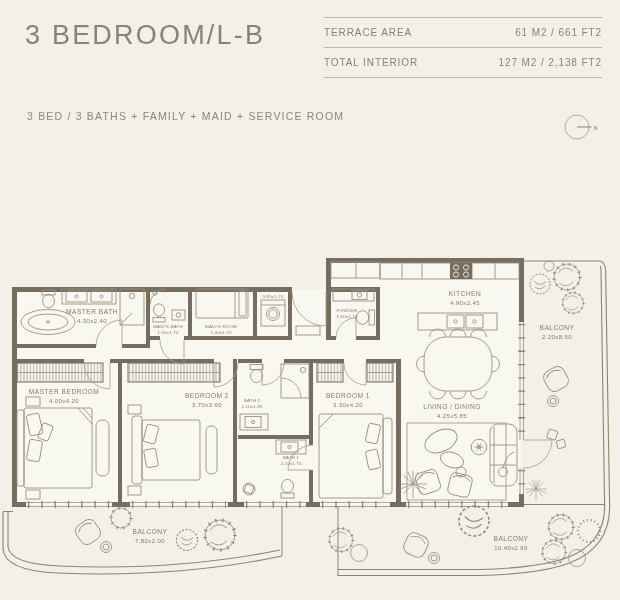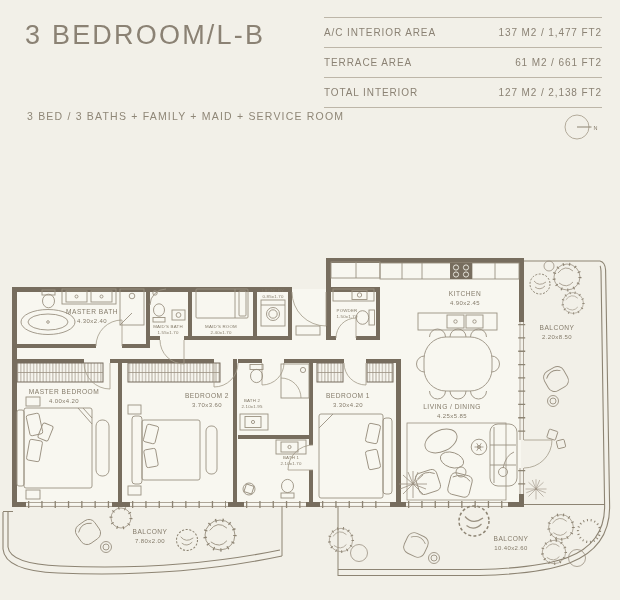--- a/index.html
+++ b/index.html
@@ -40,24 +40,20 @@
   .cmp{font-size:5.5px}
 </style>
 </head>
 <body>
 
 <div class="title">3 BEDROOM/L-B</div>
 <div class="subtitle">3 BED / 3 BATHS + FAMILY + MAID + SERVICE ROOM</div>
 
 <div class="area-table">
   <div class="area-row">
-    <span>A/C INTERIOR AREA</span>
-    <span>137 M2 / 1,477 FT2</span>
-  </div>
-  <div class="area-row">
     <span>TERRACE AREA</span>
     <span>61 M2 / 661 FT2</span>
   </div>
   <div class="area-row">
     <span>TOTAL INTERIOR</span>
     <span>127 M2 / 2,138 FT2</span>
   </div>
 </div>
 
 <svg width="620" height="600" viewBox="0 0 620 600">

